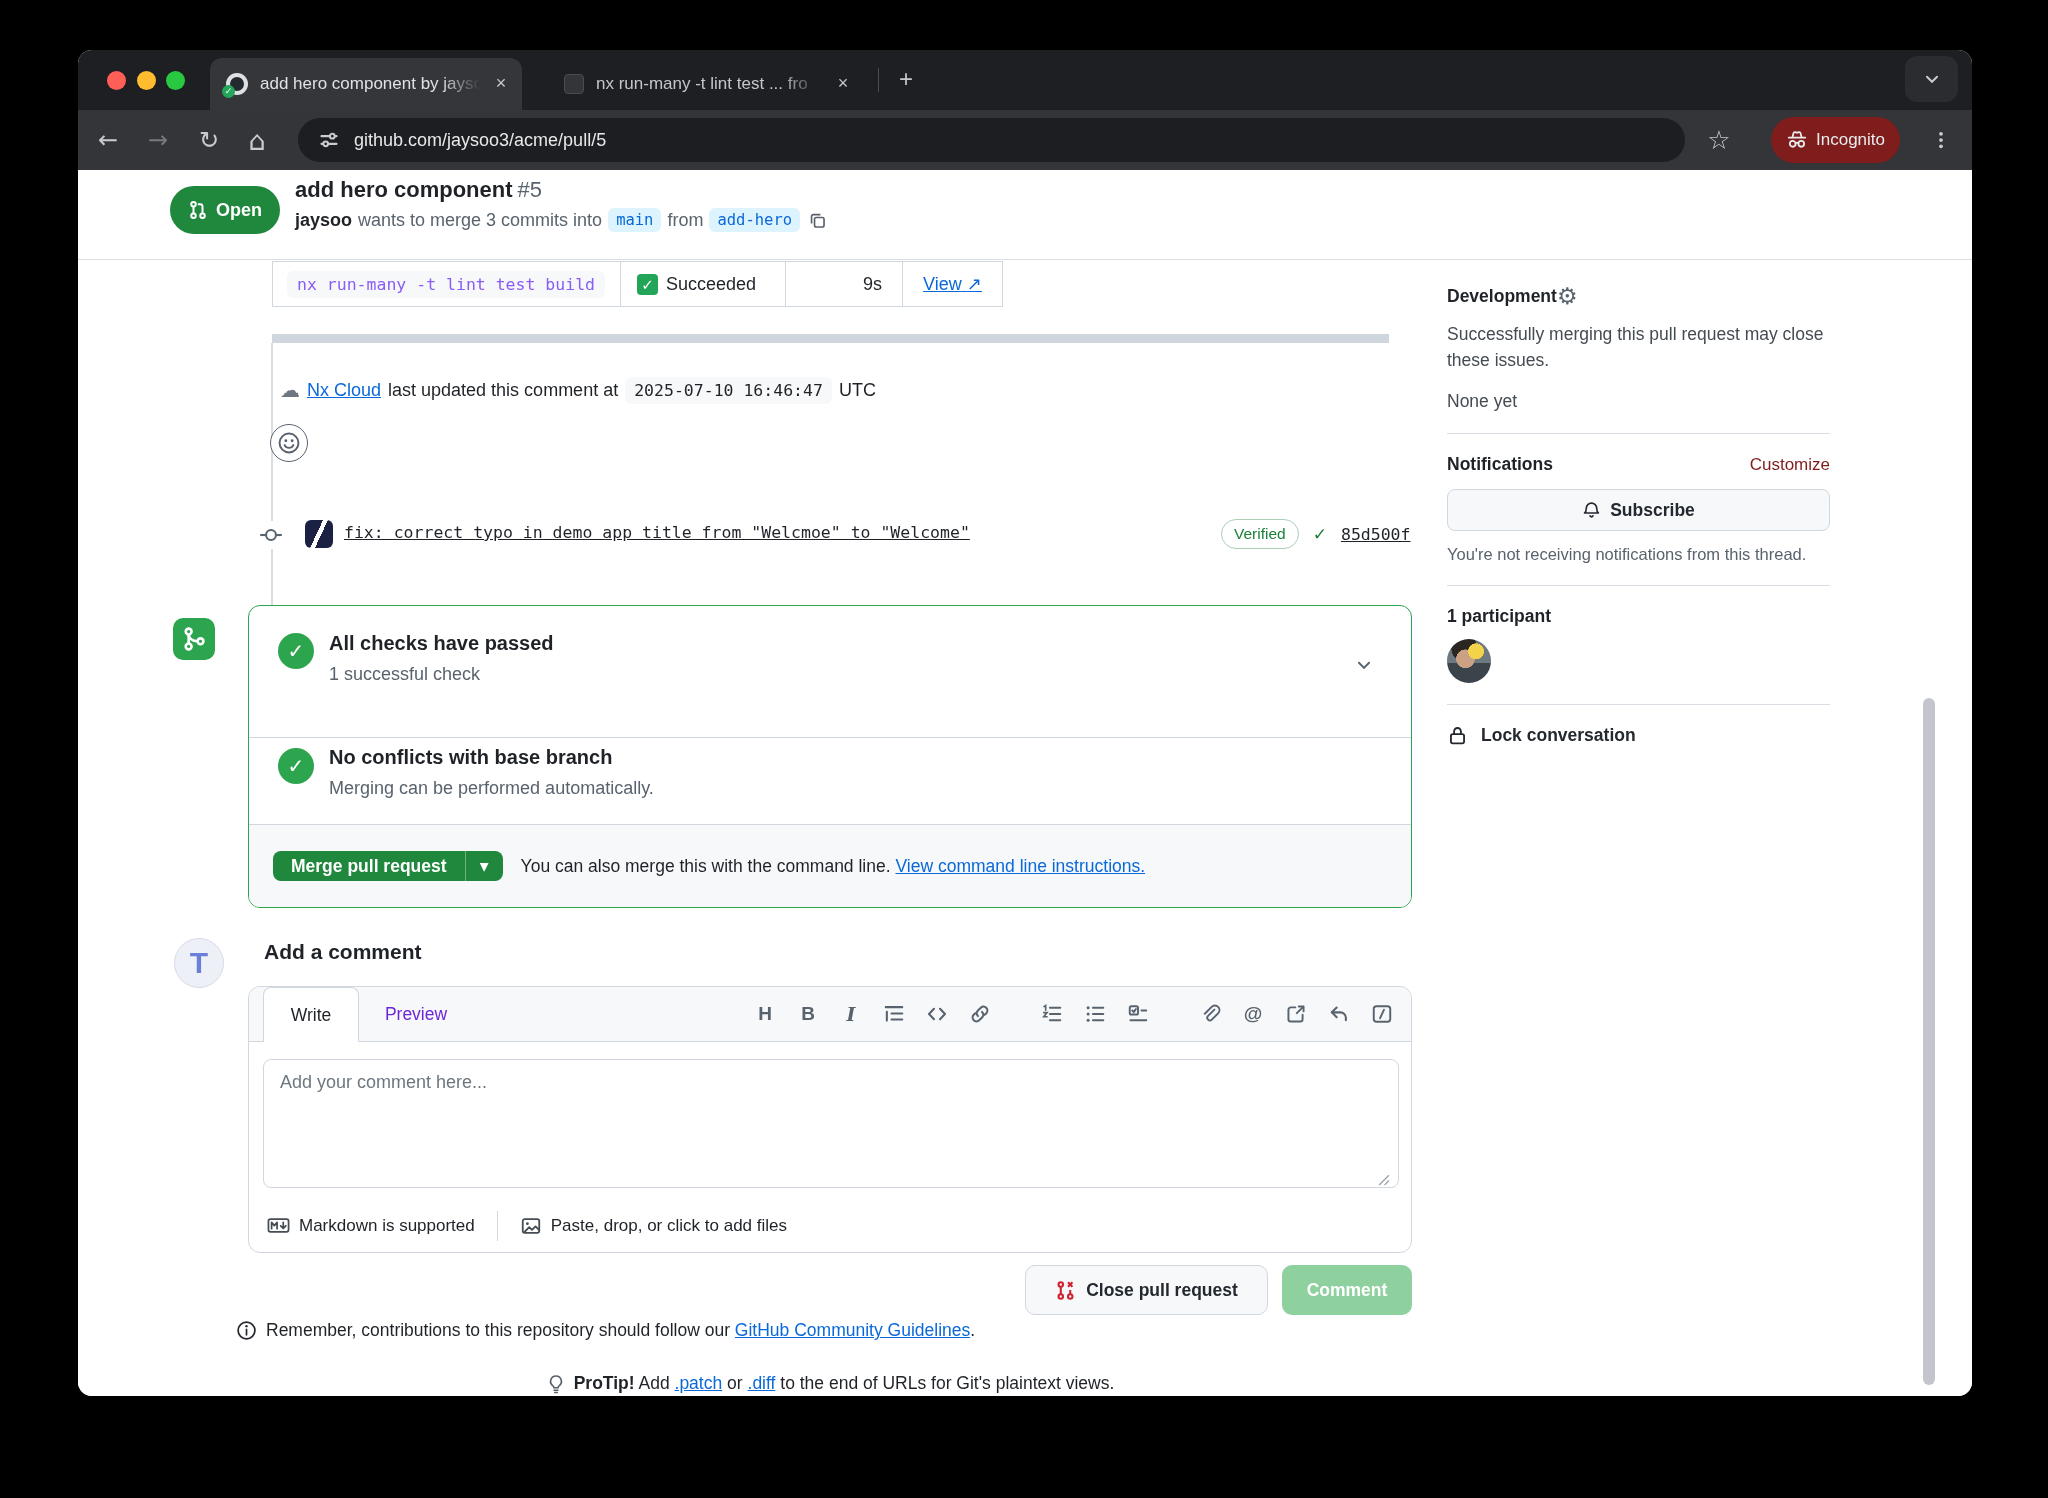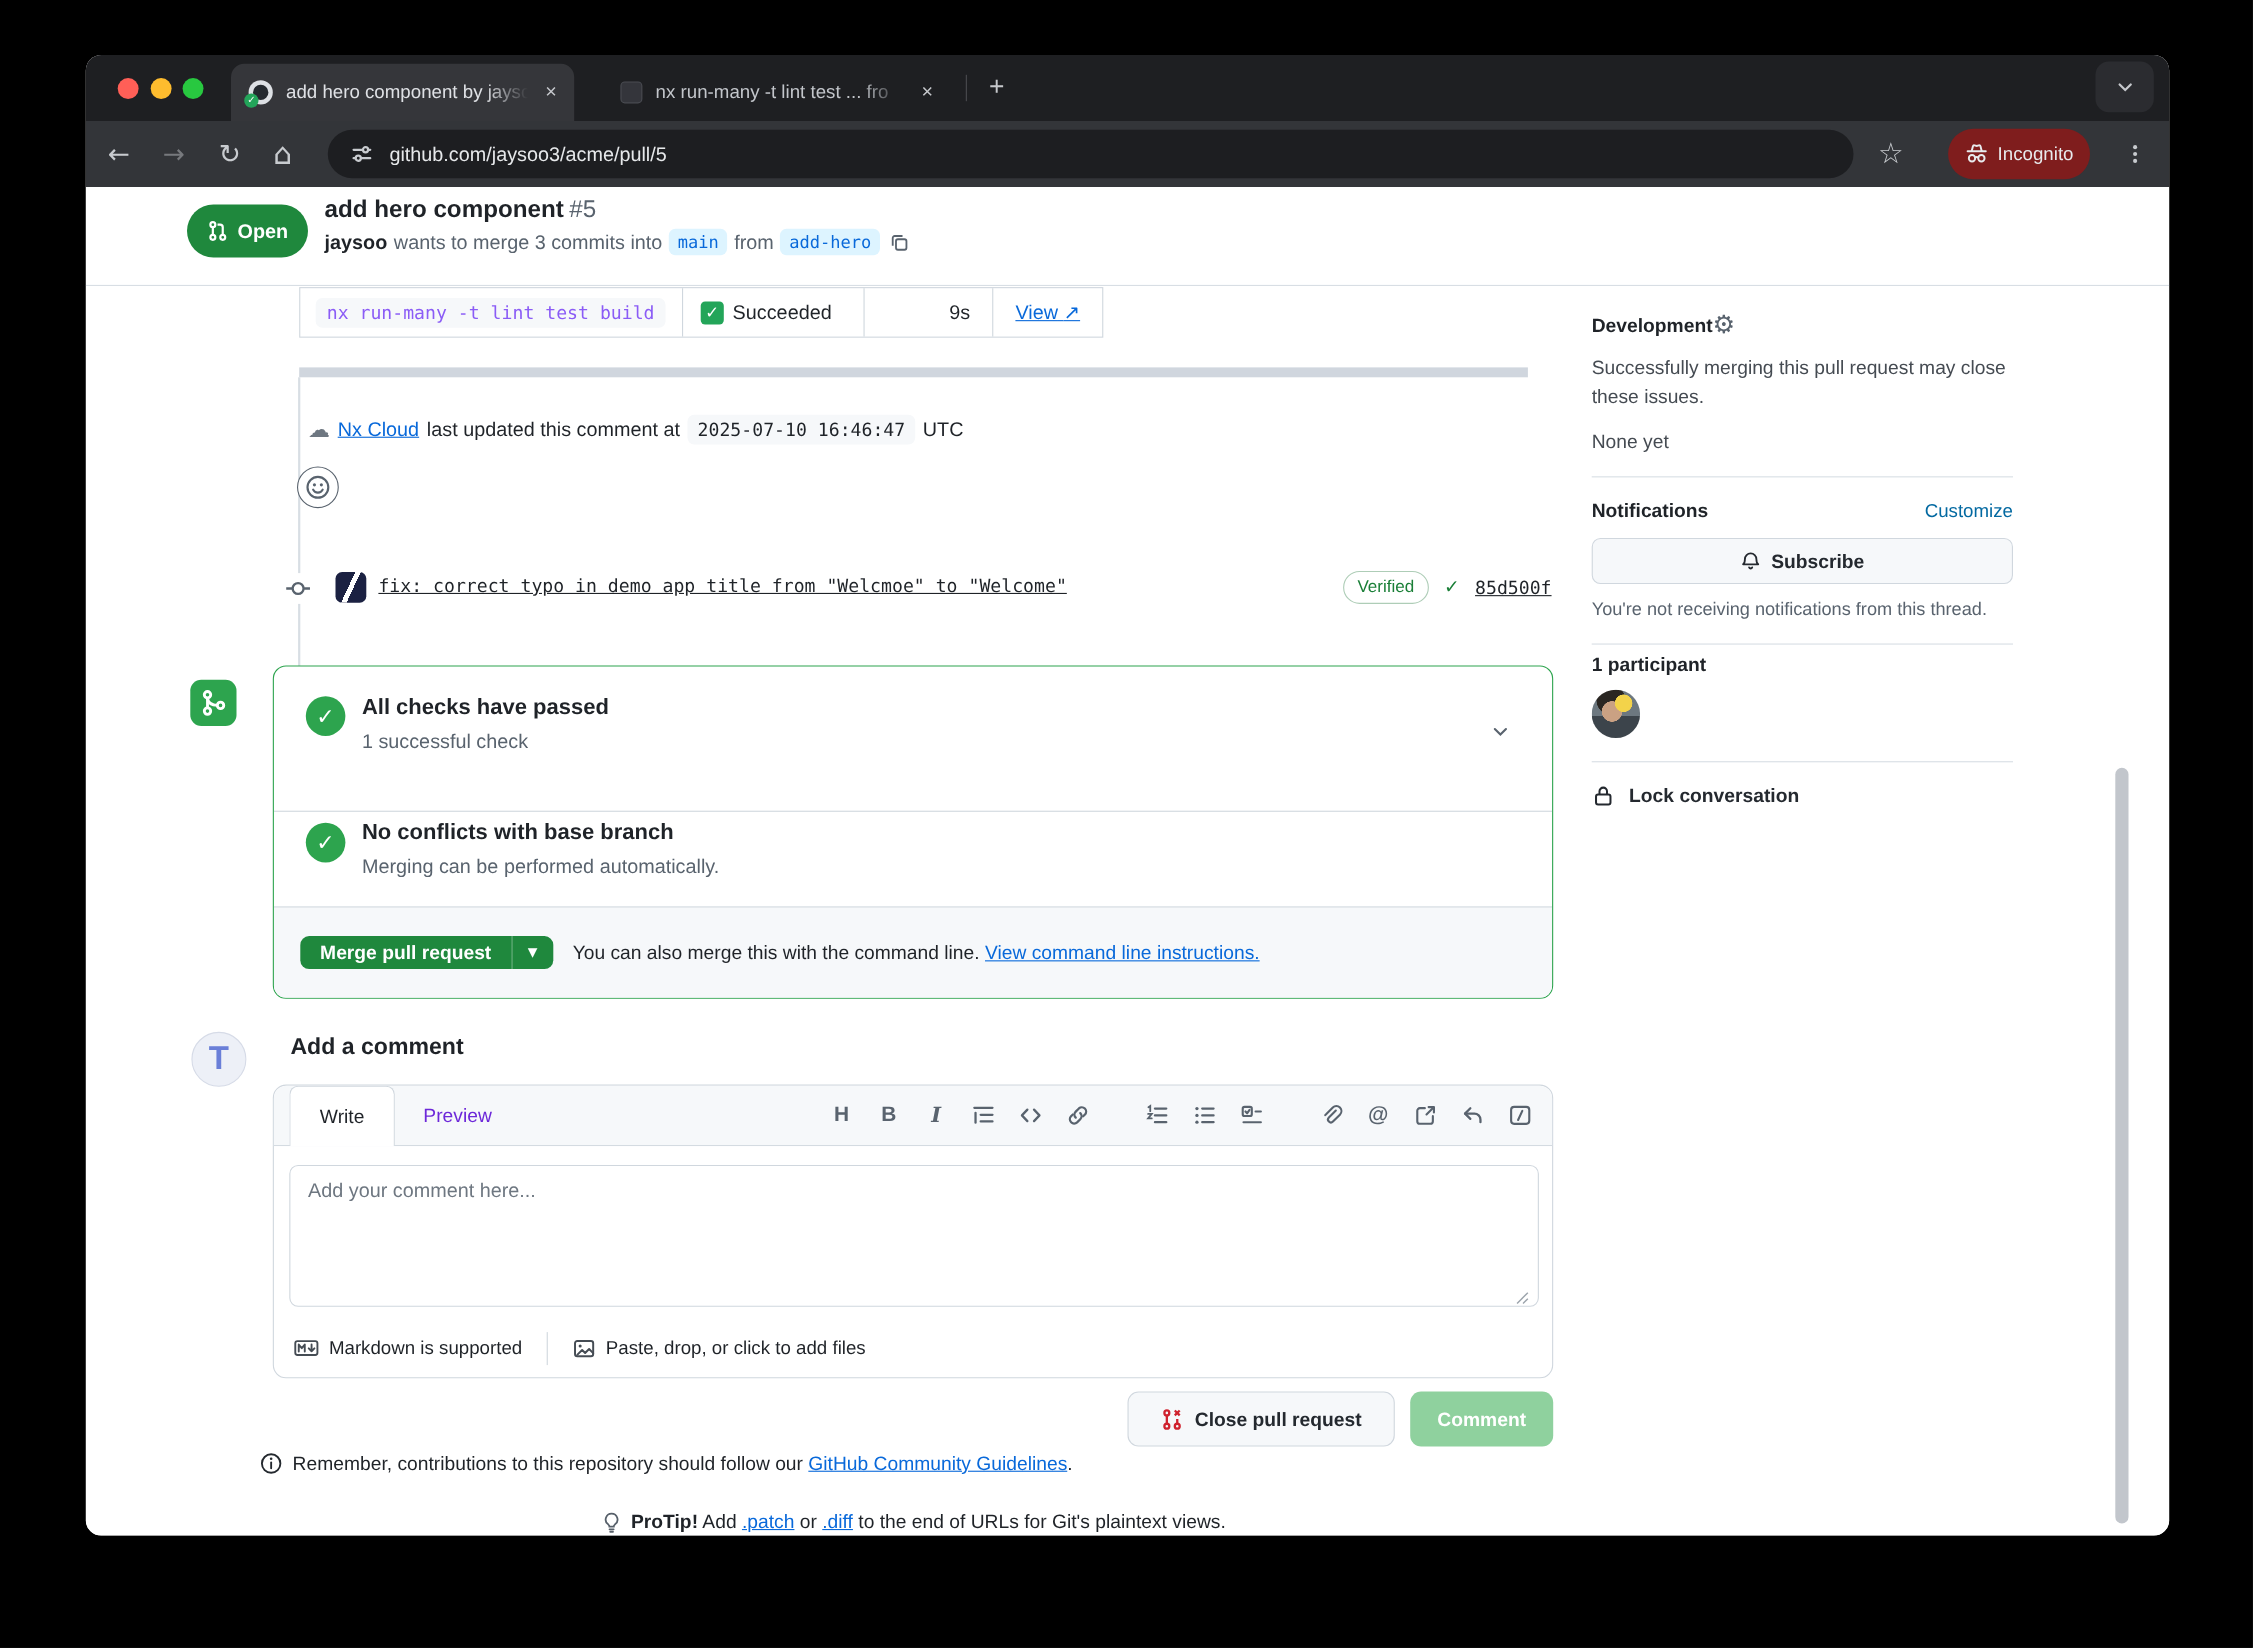--- a/index.html
+++ b/index.html
@@ -142,21 +142,21 @@
   .bold{font-weight:700;}
   
   .sidebar{position:absolute;left:1369px;top:113px;width:383px;font-size:17.5px;color:#1f2328;}
   .sb-head{display:flex;align-items:center;justify-content:flex-start;font-weight:700;}
   .sb-gear{color:#59636e;font-size:23px;font-weight:400;font-family:"DejaVu Sans",sans-serif;}
   .sb-body{margin-top:12px;line-height:26px;color:#454b52;}
   .sb-noneyet{margin-top:18px;color:#454b52;}
   .sb-div{height:1px;background:#d8dee4;margin-top:21px;}
   .sb-row2{display:flex;align-items:center;justify-content:space-between;margin-top:20px;}
   .sb-bold{font-weight:700;}
-  .sb-customize{color:#0369a1;font-size:17px;}
+  .sb-customize{color:#7f1d1d;font-size:17px;}
   .subscribe-btn{margin-top:14px;height:40px;border:1px solid #d0d7de;background:#f6f8fa;border-radius:8px;
       display:flex;align-items:center;justify-content:center;gap:9px;font-weight:600;color:#24292f;}
   .sb-note{margin-top:14px;font-size:16.5px;color:#59636e;}
   .participant-avatar{margin-top:12px;width:44px;height:44px;border-radius:50%;
       background:
         radial-gradient(circle at 66% 28%,#f3d34a 0 18%,transparent 19%),
         radial-gradient(circle at 42% 45%,#caa183 0 26%,transparent 27%),
         radial-gradient(circle at 40% 22%,#2a2622 0 30%,transparent 31%),
         linear-gradient(180deg,#6d7880 0 55%,#3c444b 55%);}
   .lock-row{margin-top:20px;display:flex;align-items:center;gap:13px;font-weight:600;color:#24292f;}
@@ -541,21 +541,21 @@
       <div class="subscribe-btn">
         <svg width="19" height="19" viewBox="0 0 16 16" fill="none" stroke="currentColor" stroke-width="1.4" stroke-linecap="round" stroke-linejoin="round">
           <path d="M8 1.8 a4.4 4.4 0 0 0-4.4 4.4 c0 3-1.4 3.9-1.4 3.9 h11.6 s-1.4-0.9-1.4-3.9 A4.4 4.4 0 0 0 8 1.8 z"></path>
           <path d="M6.8 12.5 a1.3 1.3 0 0 0 2.4 0"></path>
         </svg>
         <span>Subscribe</span>
       </div>
       <div class="sb-note">You're not receiving notifications from this thread.</div>
       <div class="sb-div"></div>
 
-      <div class="sb-bold" style="margin-top:8px;">1 participant</div>
+      <div class="sb-bold" style="margin-top:20px;">1 participant</div>
       <div class="participant-avatar"></div>
       <div class="sb-div"></div>
 
       <div class="lock-row">
         <svg width="21" height="21" viewBox="0 0 16 16" fill="none" stroke="currentColor" stroke-width="1.4" stroke-linejoin="round">
           <rect x="3" y="7" width="10" height="7" rx="1.4"></rect>
             <path d="M5.4 7 V4.9 a2.6 2.6 0 0 1 5.2 0 V7"></path>
         </svg>
         <span>Lock conversation</span>
       </div>

